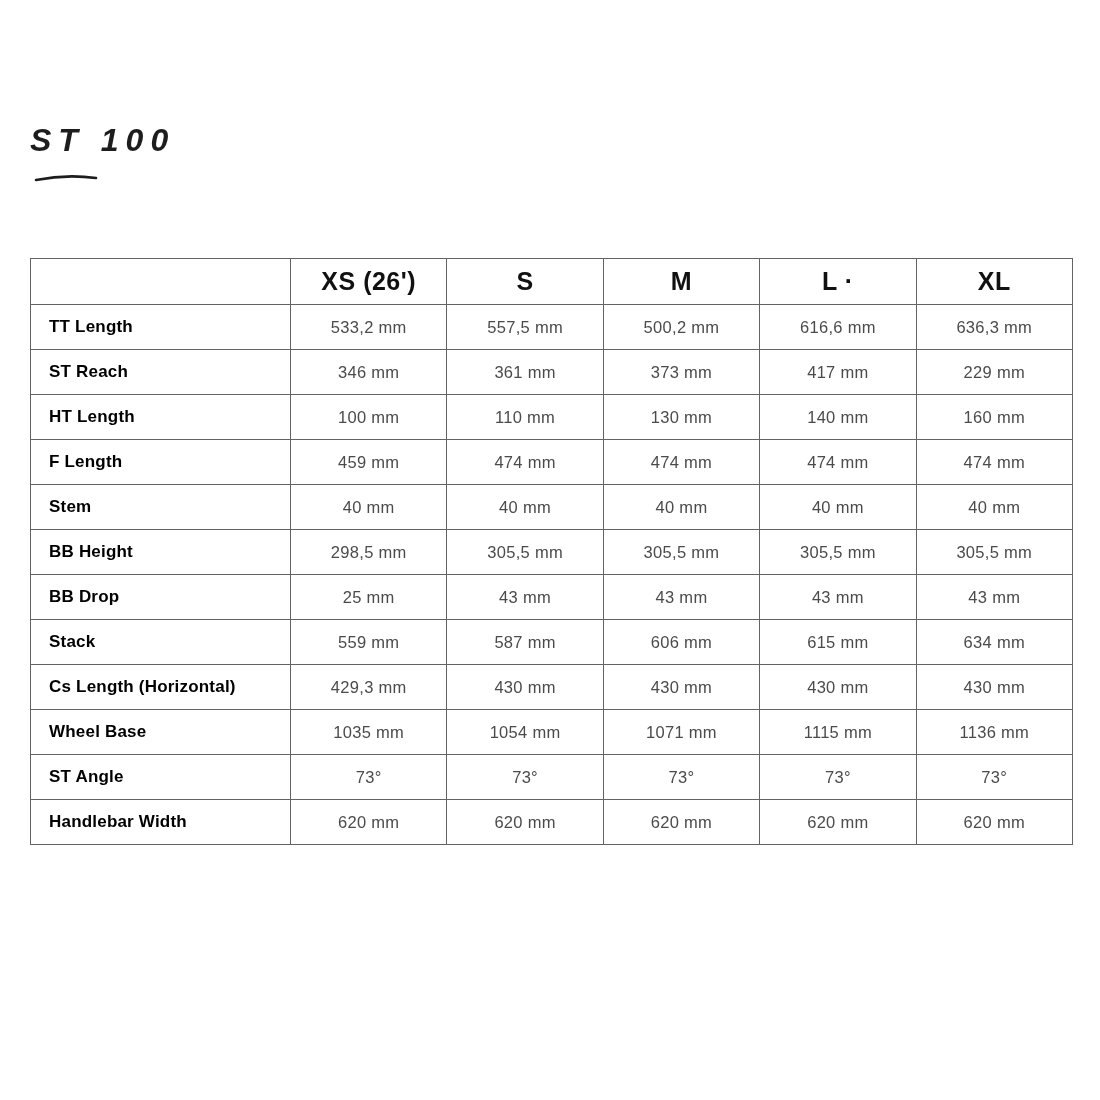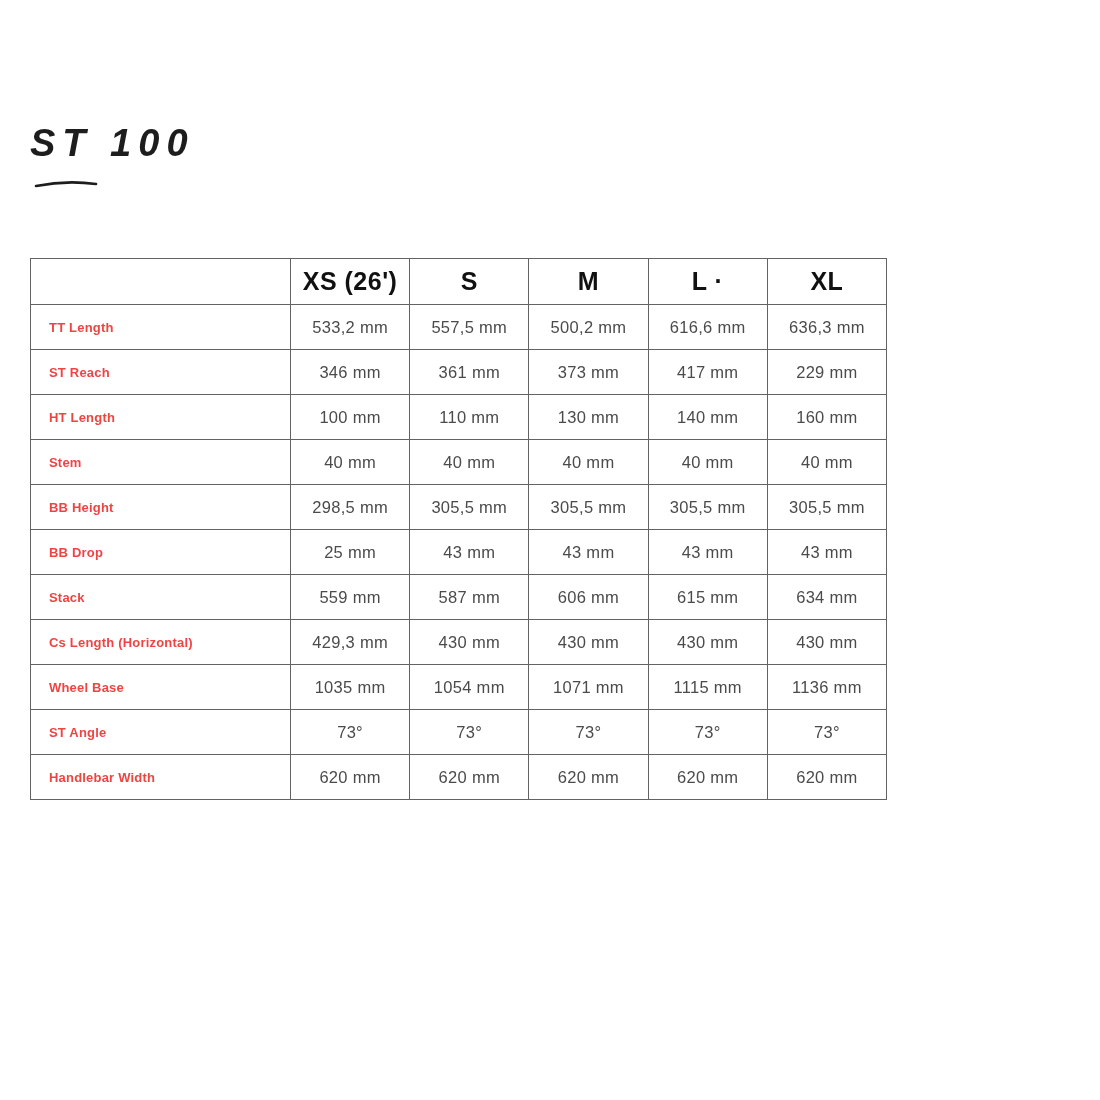--- a/index.html
+++ b/index.html
@@ -17,37 +17,37 @@
     width: 1100px;
     height: 1100px;
     background: #ffffff;
   }
   .title-block {
     position: absolute;
     left: 30px;
     top: 122px;
   }
   .page-title {
-    font-size: 38px;
+    font-size: 32px;
     font-weight: 700;
     font-style: italic;
     letter-spacing: 7px;
     color: #1d1d1d;
     white-space: nowrap;
   }
   .title-underline {
     margin-top: 14px;
     margin-left: 4px;
     display: block;
   }
   table.spec-table {
     position: absolute;
     left: 30px;
     top: 258px;
-    width: 857px;
+    width: 1043px;
     border-collapse: collapse;
     table-layout: fixed;
     border: 1px solid #454545;
   }
   .spec-table col.label-col { width: 260px; }
   .spec-table th, .spec-table td {
     border: 1px solid #636363;
     padding: 0;
     vertical-align: middle;
     background: #ffffff;
@@ -57,23 +57,23 @@
     font-size: 25px;
     font-weight: 700;
     color: #111111;
     text-align: center;
     letter-spacing: 0.5px;
   }
   .spec-table tbody th.row-label {
     height: 44px;
     text-align: left;
     padding-left: 18px;
-    font-size: 13px;
+    font-size: 17px;
     font-weight: 700;
-    color: #ef4444;
+    color: #000000;
     letter-spacing: 0.2px;
   }
   .spec-table tbody td.cell-value {
     text-align: center;
     font-size: 16.5px;
     font-weight: 400;
     color: #4b4b4b;
     letter-spacing: 0.3px;
   }
 </style>
@@ -129,20 +129,28 @@
 
     <tr>
       <th class="row-label" scope="row">HT Length</th>
       <td class="cell-value">100 mm</td>
       <td class="cell-value">110 mm</td>
       <td class="cell-value">130 mm</td>
       <td class="cell-value">140 mm</td>
       <td class="cell-value">160 mm</td>
     </tr>
 
+    <tr>
+      <th class="row-label" scope="row">F Length</th>
+      <td class="cell-value">459 mm</td>
+      <td class="cell-value">474 mm</td>
+      <td class="cell-value">474 mm</td>
+      <td class="cell-value">474 mm</td>
+      <td class="cell-value">474 mm</td>
+    </tr>
 
     <tr>
       <th class="row-label" scope="row">Stem</th>
       <td class="cell-value">40 mm</td>
       <td class="cell-value">40 mm</td>
       <td class="cell-value">40 mm</td>
       <td class="cell-value">40 mm</td>
       <td class="cell-value">40 mm</td>
     </tr>
 

